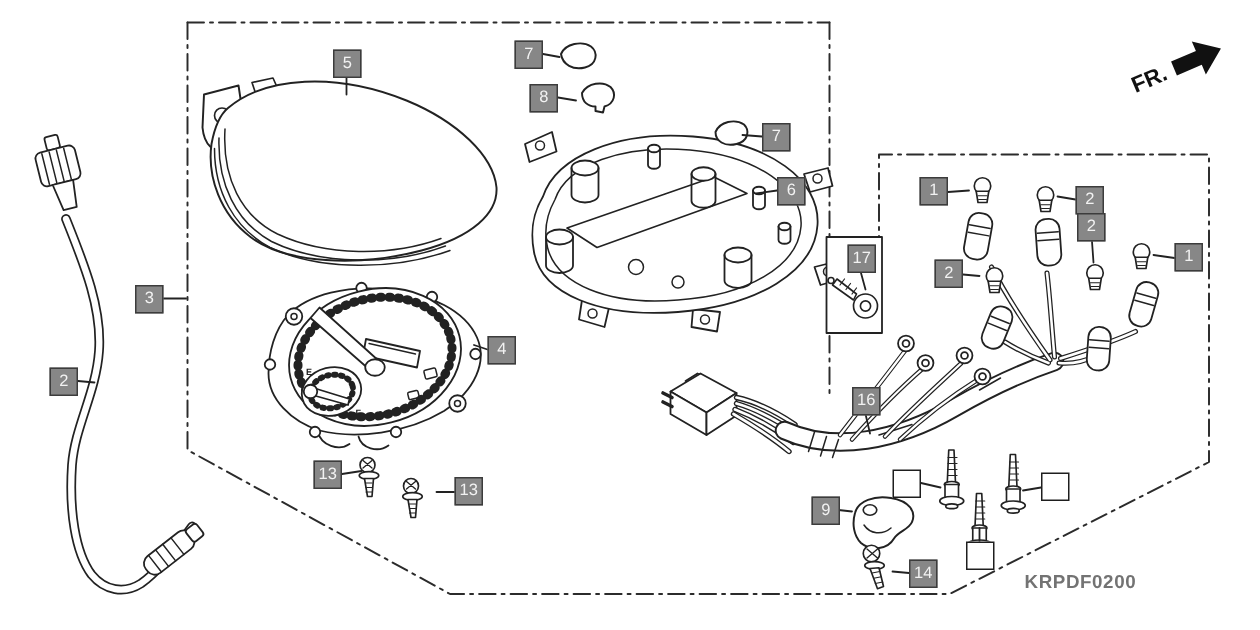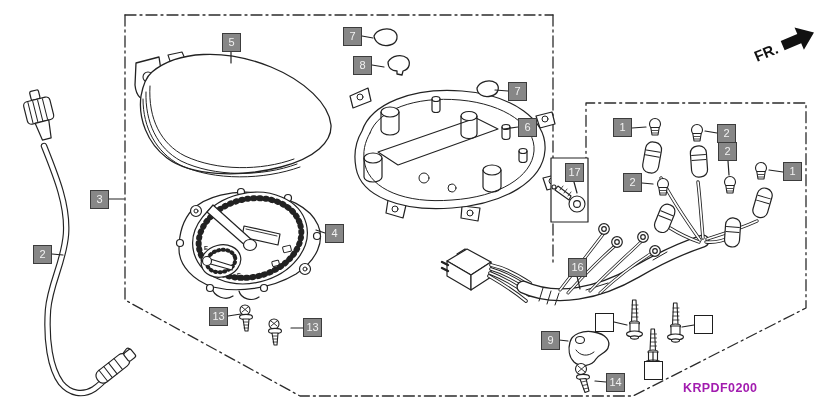--- a/index.html
+++ b/index.html
@@ -13,21 +13,21 @@
     background:var(--callout-bg,#878787);border:1px solid var(--callout-border,#3c3c3c);
     color:var(--callout-text,#f2f2f2);font-size:11px;line-height:17px;text-align:center;
     font-family:"Liberation Sans",sans-serif;cursor:pointer;user-select:none;
   }
   .blank-box{
     position:absolute;width:19px;height:19px;box-sizing:border-box;
     background:#fff;border:1.5px solid #1e1e1e;cursor:pointer;
   }
   .diagram-code{
     position:absolute;left:683px;top:381px;font-size:12.5px;font-weight:bold;
-    color:#a21caf;letter-spacing:0.4px;
+    color:#737373;letter-spacing:0.4px;
   }
   svg *{vector-effect:none;}
 </style>
 </head>
 <body>
 
 <div id="stage" style="--bg: #ffffff; --callout-bg: #878787; --callout-border: #3c3c3c; --callout-text: #f2f2f2;">
 
 <svg id="artwork" width="840" height="420" viewBox="0 0 840 420" stroke-linecap="round" stroke-linejoin="round">
 

